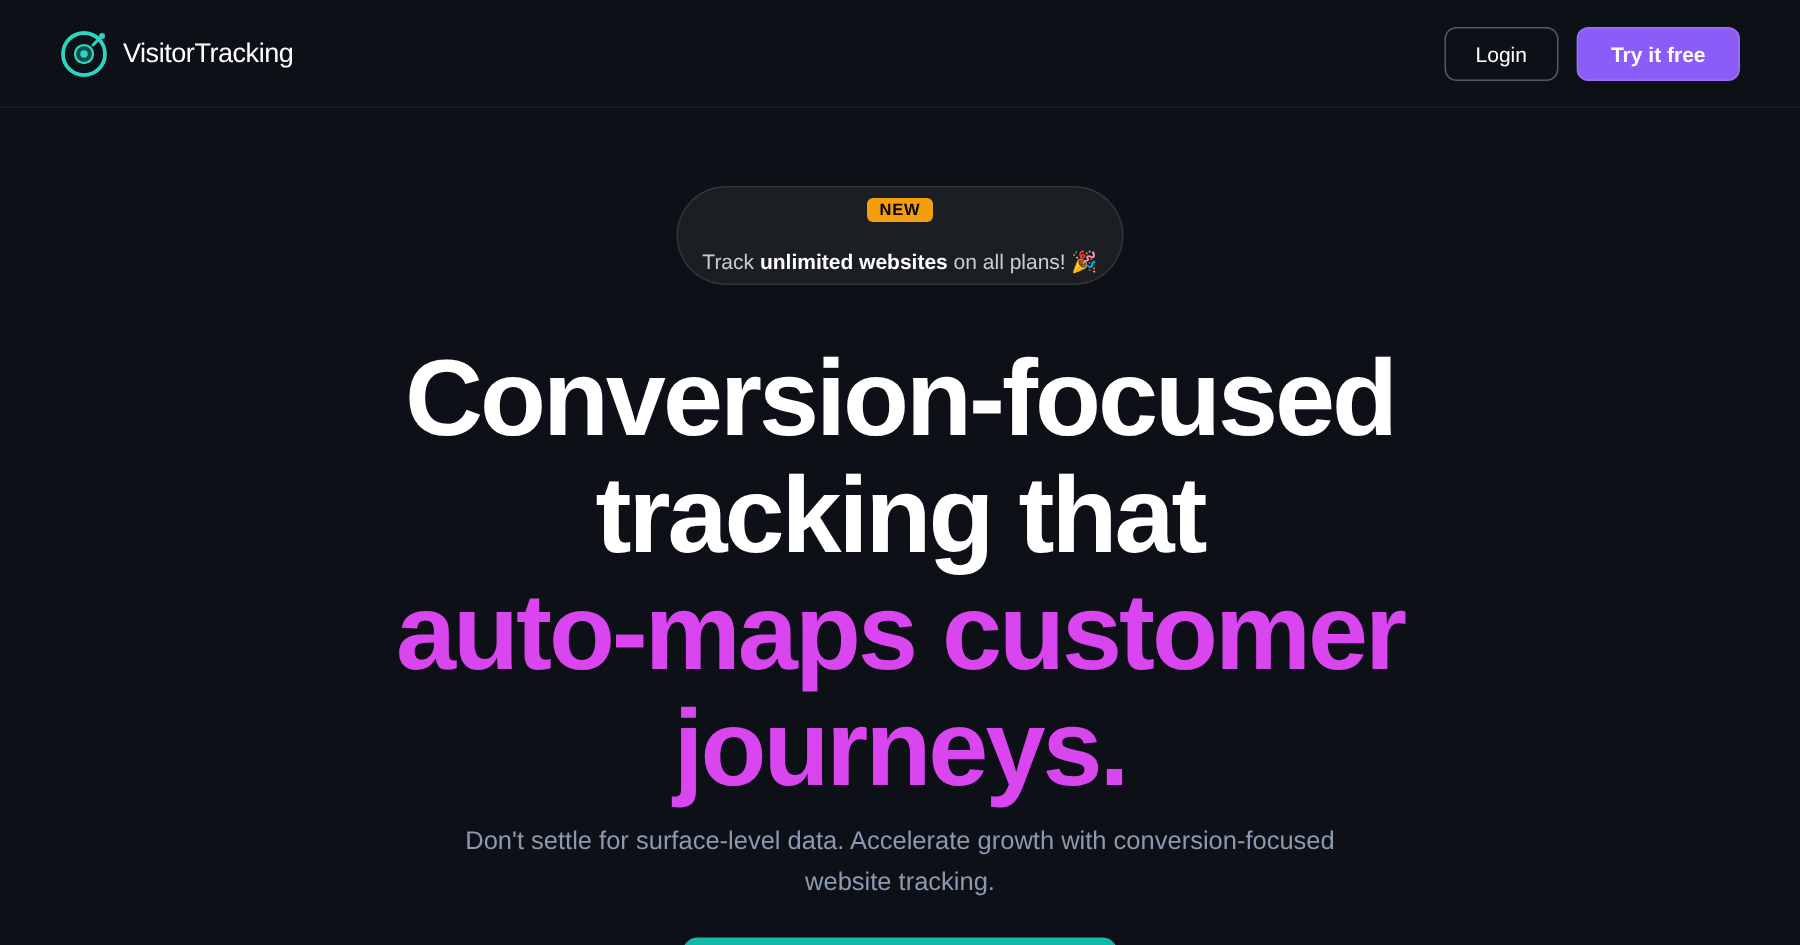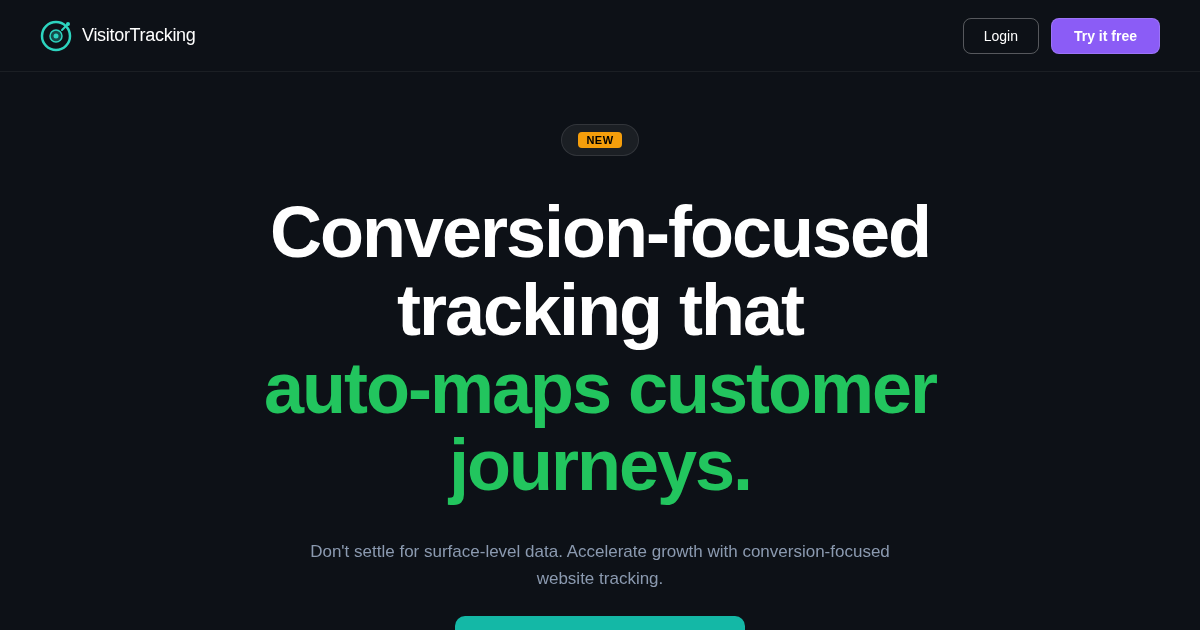--- a/index.html
+++ b/index.html
@@ -161,23 +161,23 @@
       color: #ffffff;
       max-width: 900px;
       margin-bottom: 0;
     }
 
     .hero-headline-teal {
       font-size: 72px;
       font-weight: 800;
       line-height: 1.08;
       letter-spacing: -2px;
-      color: #22c55e;
+      color: #d946ef;
       max-width: 900px;
-      margin-bottom: 33px;
+      margin-bottom: 8px;
     }
 
     .hero-sub {
       font-size: 17px;
       color: #8b9ab0;
       max-width: 600px;
       line-height: 1.6;
       margin-bottom: 24px;
     }
 
@@ -215,20 +215,23 @@
   <div class="nav-right">
     <button class="btn-login">Login</button>
     <button class="btn-try">Try it free</button>
   </div>
 </nav>
 
 <div class="hero">
 
   <div class="announcement-badge">
     <span class="badge-new">NEW</span>
+    <span class="announcement-text">
+      Track <strong>unlimited websites</strong> on all plans! 🎉
+    </span>
   </div>
 
   <div class="hero-headline">Conversion-focused tracking that</div>
   <div class="hero-headline-teal">auto-maps customer journeys.</div>
 
   <p class="hero-sub">Don't settle for surface-level data. Accelerate growth with conversion-focused website tracking.</p>
 
   <button class="btn-cta">Start tracking for free</button>
 
 </div>

